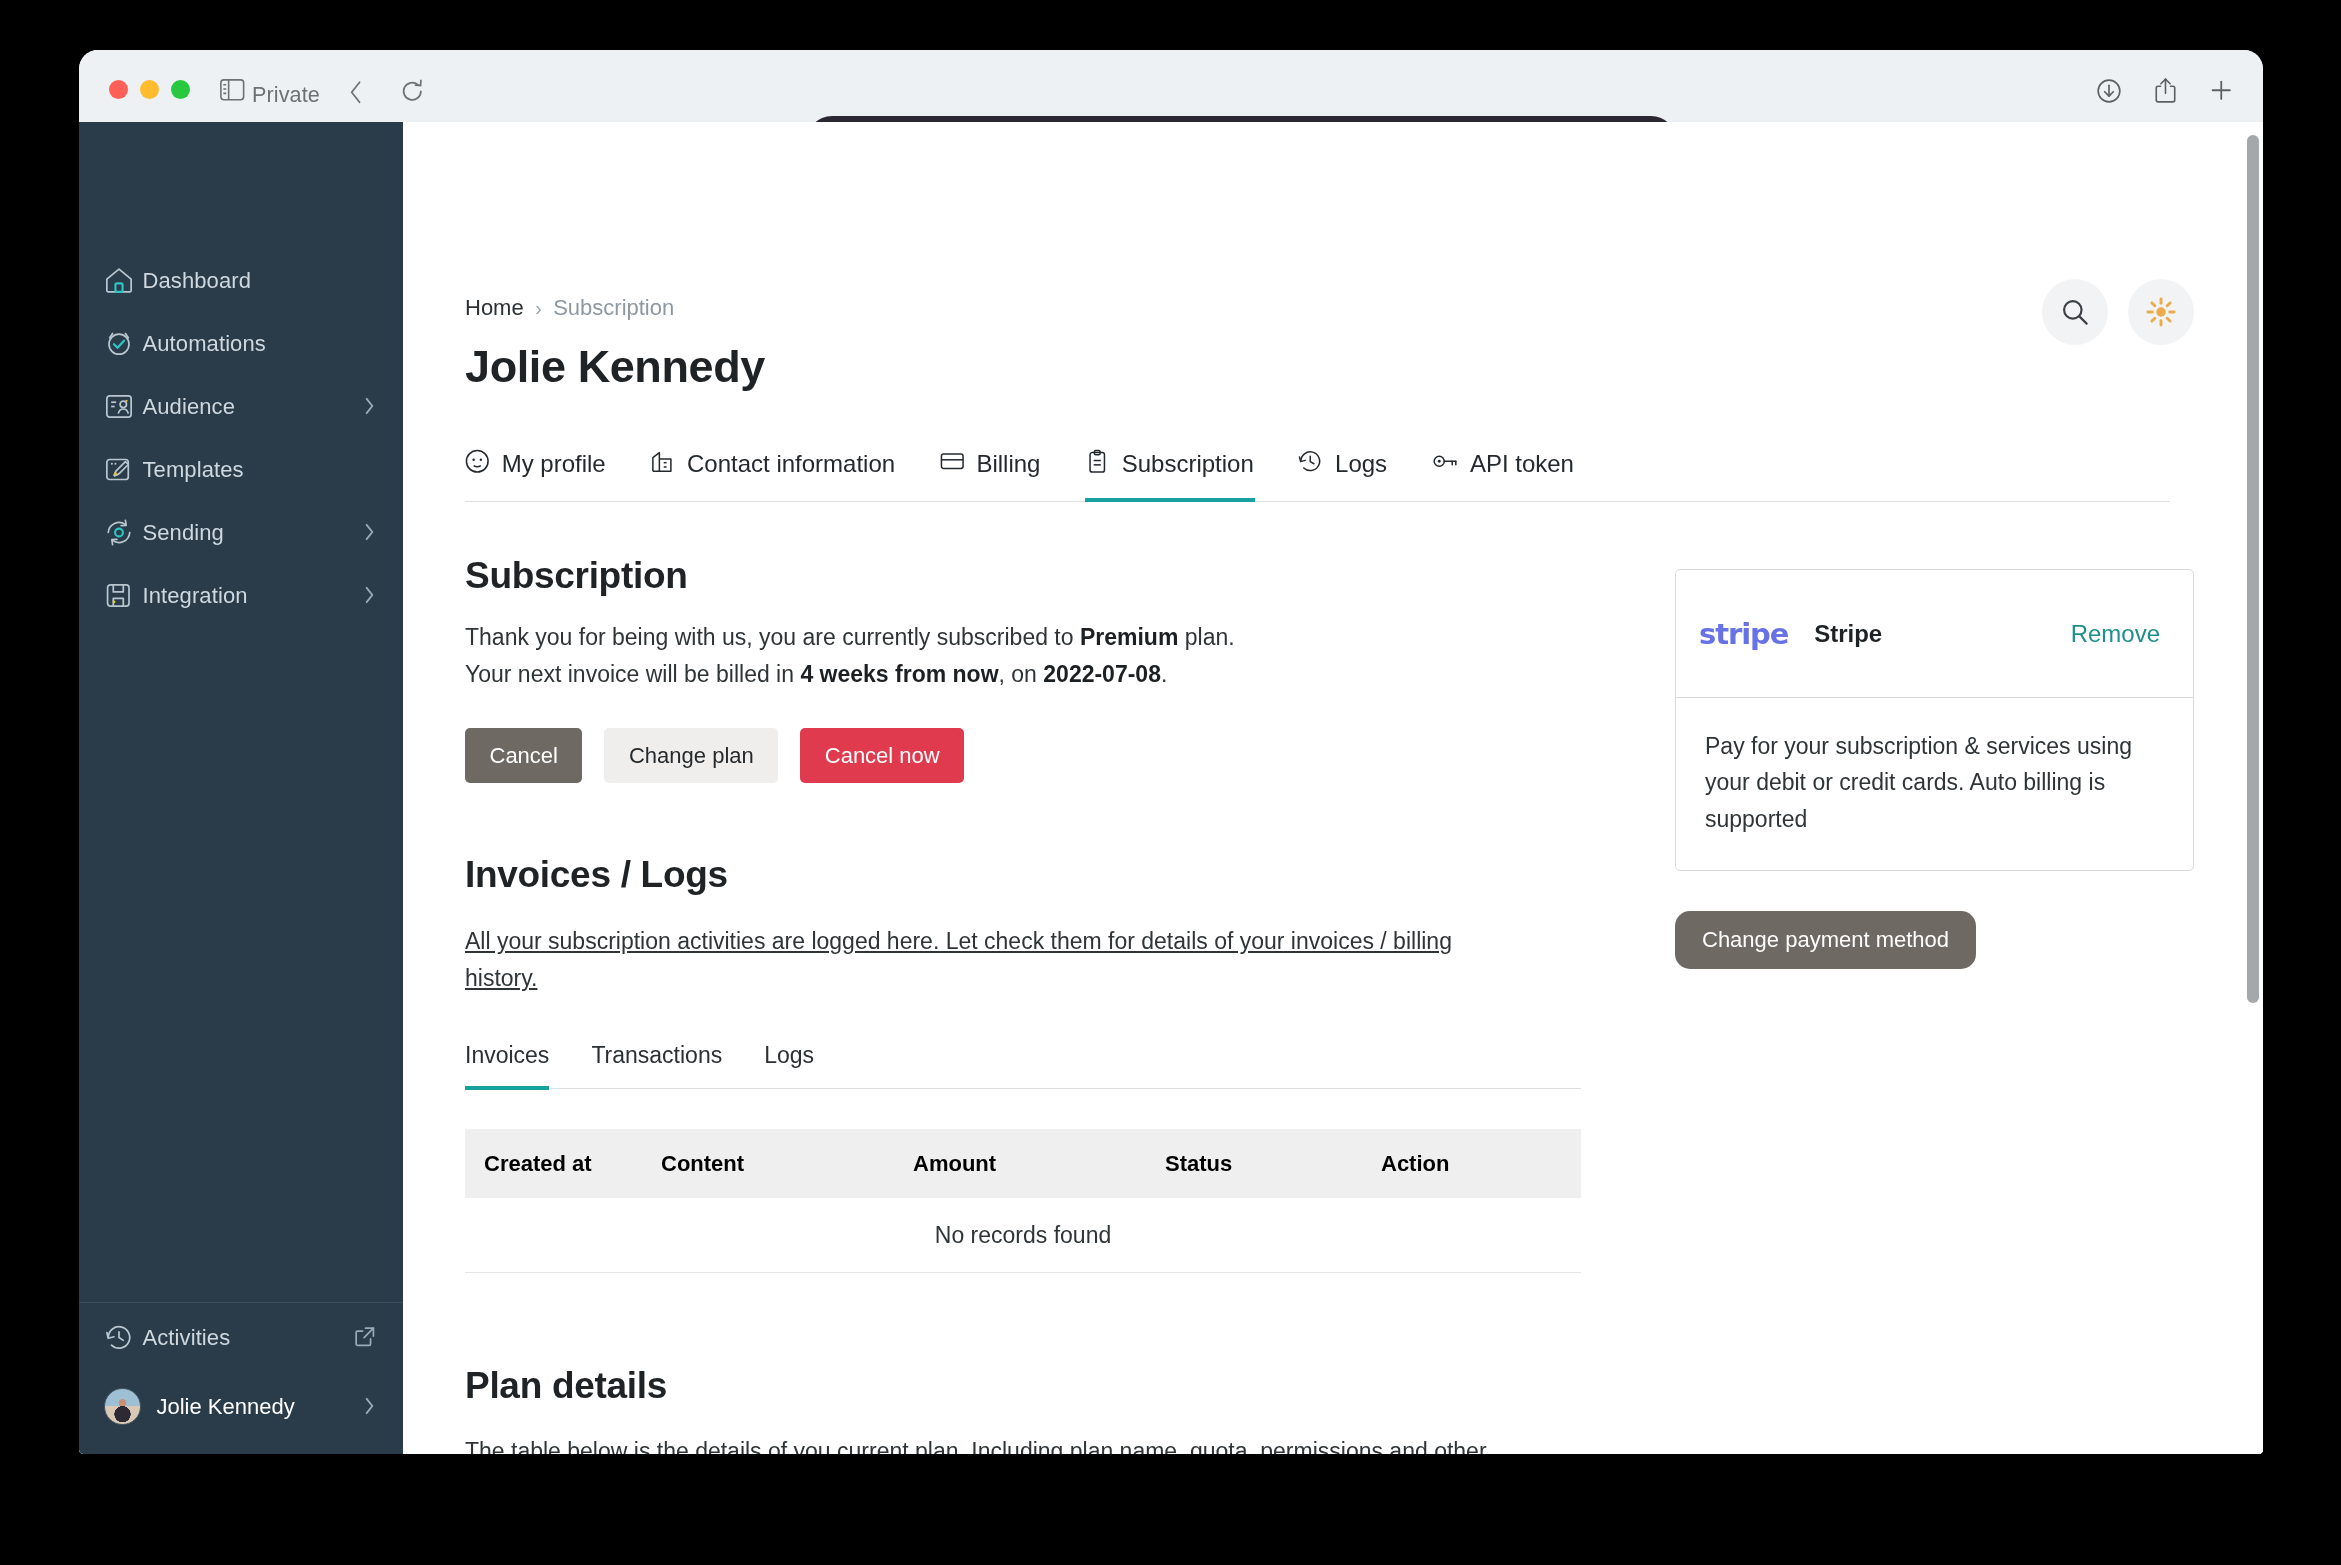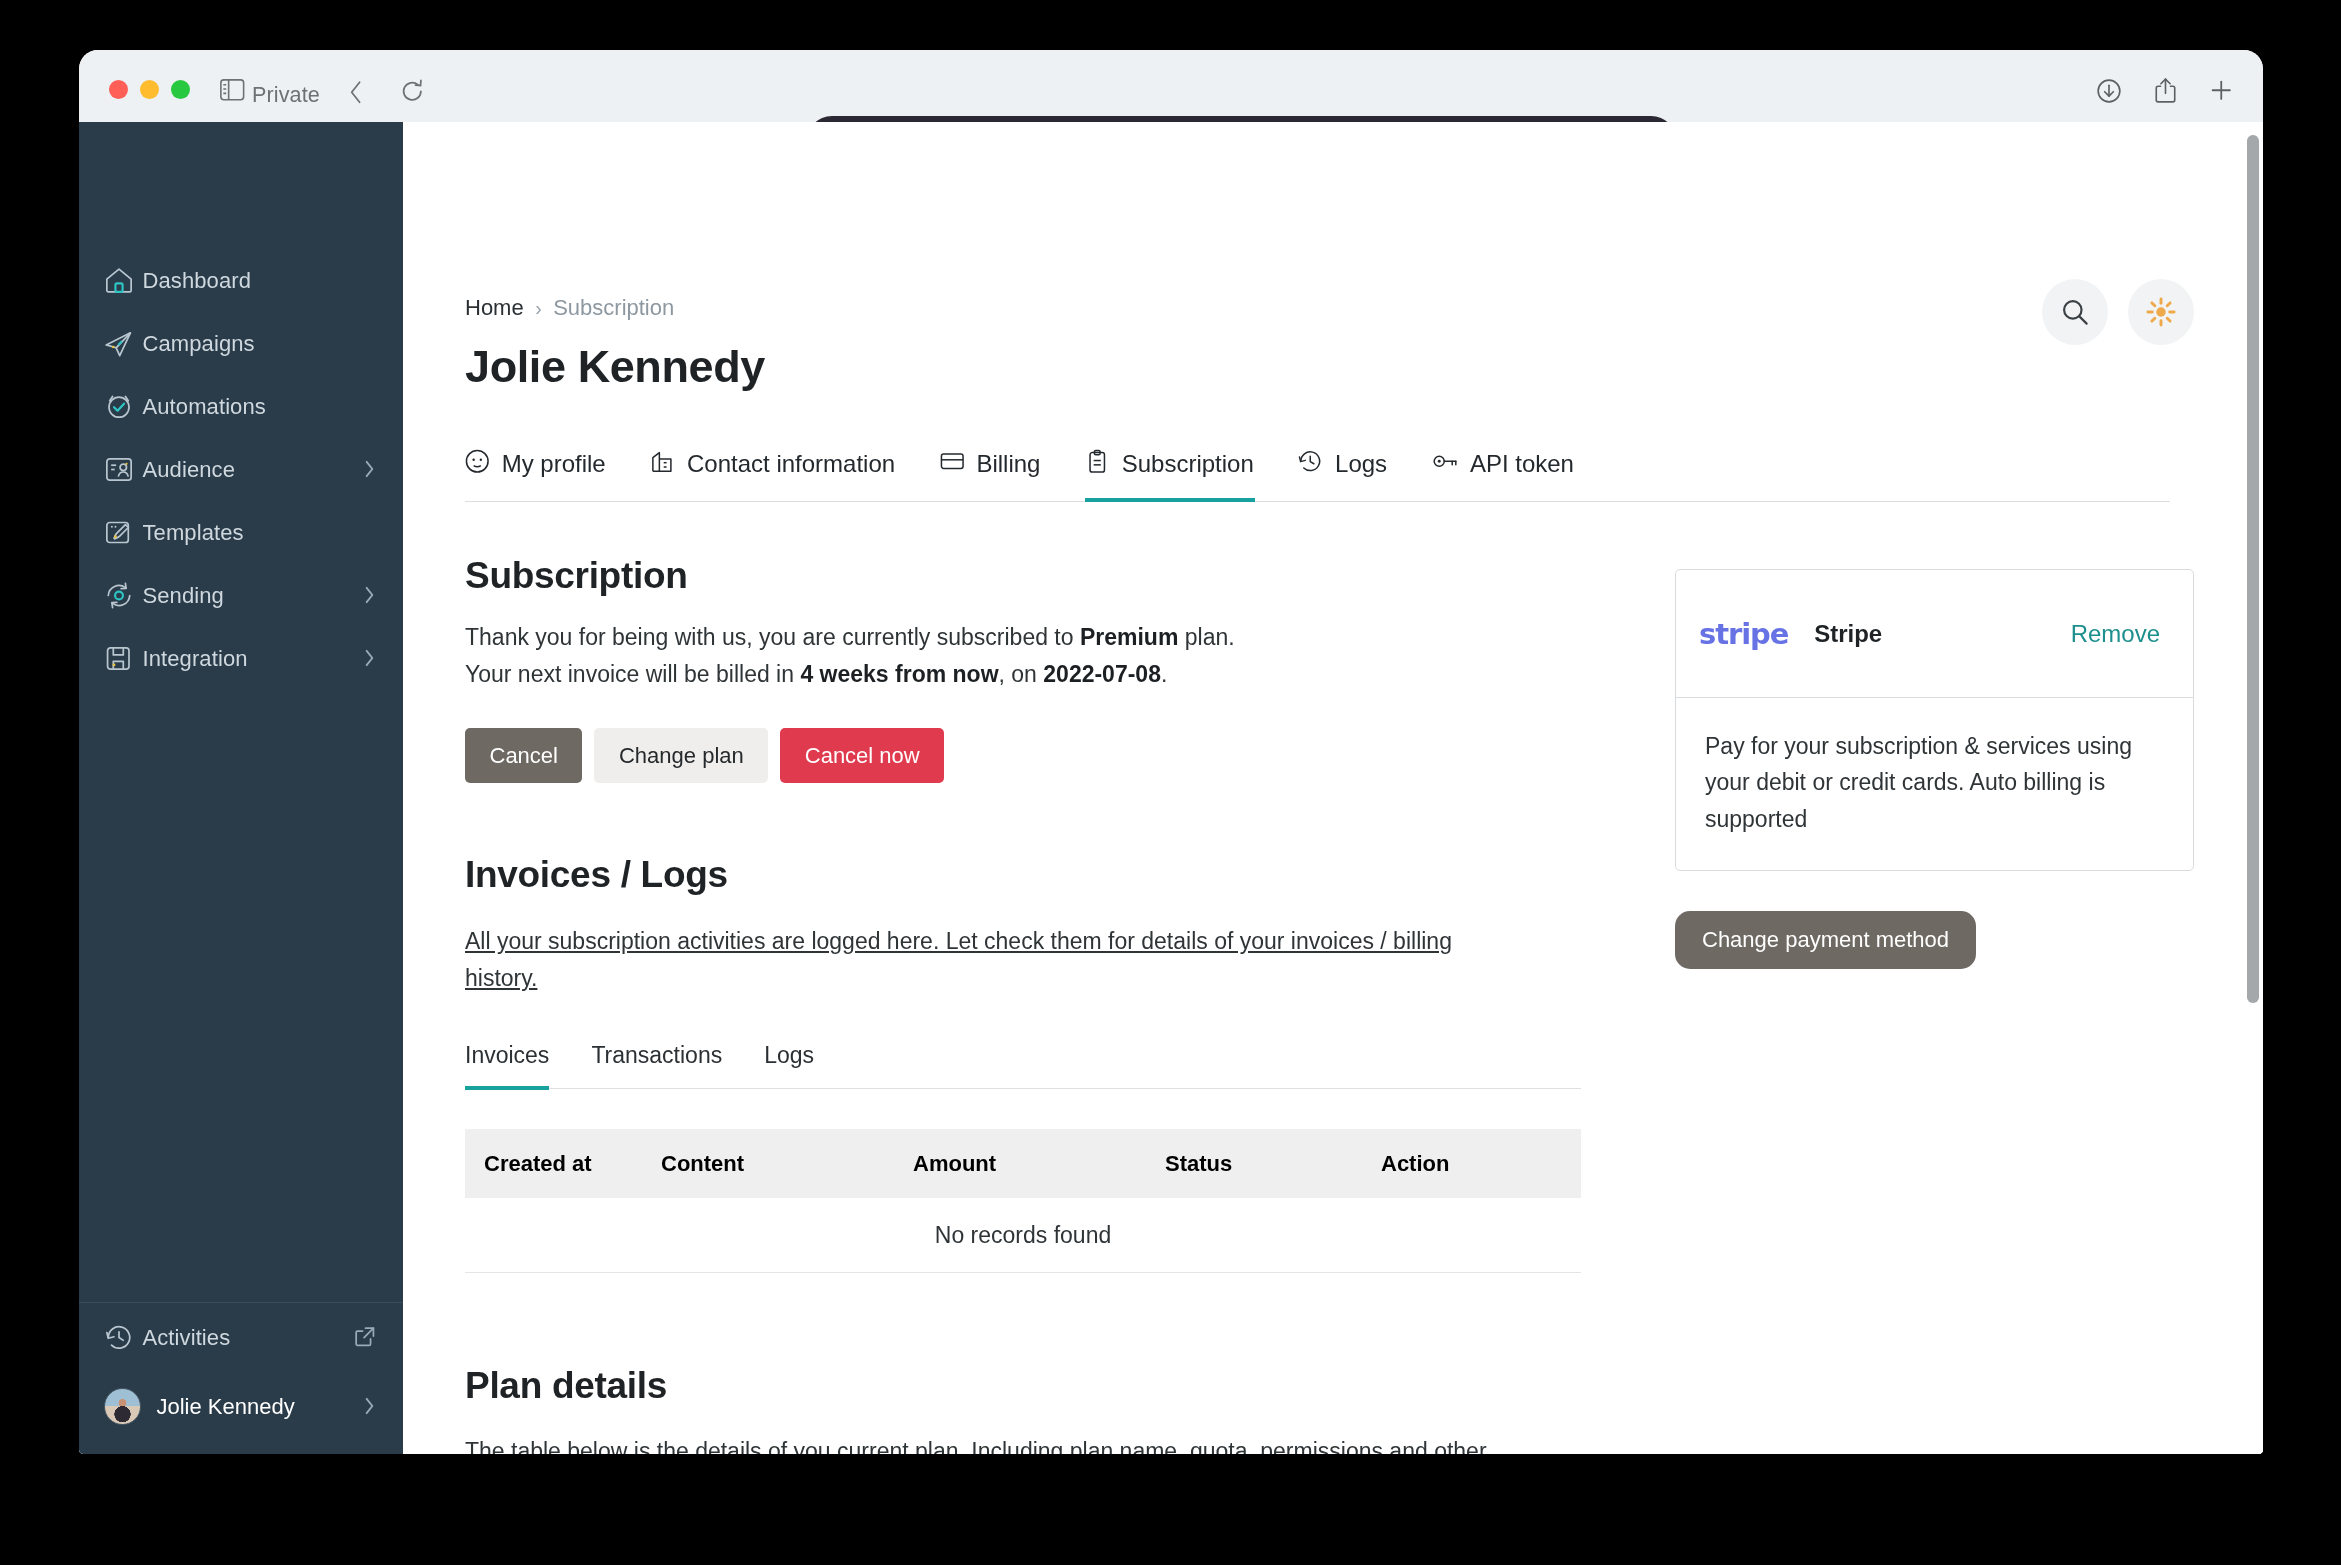--- a/index.html
+++ b/index.html
@@ -208,21 +208,21 @@
     font-size: 37px; font-weight: bold; color: #1f2326;
     letter-spacing: -0.3px;
   }
   #sec-subscription { margin-top: 53px; }
   p.body {
     font-size: 23px; color: #2f3437; line-height: 1.62;
   }
   #sub-desc { margin-top: 21.6px; }
   #sub-desc b { font-weight: bold; color: #1c2023; }
 
-  #sub-buttons { margin-top: 35px; display: flex; gap: 12px; }
+  #sub-buttons { margin-top: 35px; display: flex; gap: 22px; }
   .btn {
     font-size: 22px; border: none; cursor: pointer;
     padding: 14.4px 24.5px; border-radius: 5px;
     font-family: "Liberation Sans", sans-serif;
   }
   #btn-cancel { background: #6e6963; color: #fff; }
   #btn-changeplan { background: #efeeec; color: #25292c; }
   #btn-cancelnow { background: #e03a4e; color: #fff; }
 
   #sec-invoices { margin-top: 71px; }
@@ -395,31 +395,20 @@
           <div class="nav-item">
             <span class="nav-ico">
               <svg width="30" height="29" viewBox="0 0 42 40" fill="none" stroke="#b9c6cf" stroke-width="2.4" stroke-linejoin="round">
                 <path d="M4 18 21 4l17 14v16a2 2 0 0 1-2 2H6a2 2 0 0 1-2-2z"></path>
                 <rect x="16" y="24" width="10" height="12" rx="2" fill="none" stroke="#2ec4c4" stroke-width="3"></rect>
               </svg>
             </span>
             <span class="nav-label">Dashboard</span>
           </div>
 
-          <div class="nav-item">
-            <span class="nav-ico">
-              <svg width="30" height="29" viewBox="0 0 42 40" fill="none" stroke="#b9c6cf" stroke-width="2.4" stroke-linejoin="round">
-                <path d="M3 22 37 5 22 37l-5-11z"></path>
-                <line x1="17" y1="26" x2="37" y2="5"></line>
-                <circle cx="13" cy="25" r="1.8" fill="#e8c23c" stroke="none"></circle>
-                <line x1="20" y1="22" x2="25" y2="17" stroke="#2ec4c4" stroke-width="3"></line>
-              </svg>
-            </span>
-            <span class="nav-label">Campaigns</span>
-          </div>
 
           <div class="nav-item">
             <span class="nav-ico">
               <svg width="30" height="29" viewBox="0 0 42 40" fill="none" stroke="#b9c6cf" stroke-width="2.4" stroke-linecap="round" stroke-linejoin="round">
                 <circle cx="21" cy="21" r="14"></circle>
                 <path d="M8 12 12 6M34 12 30 6"></path>
                 <polyline points="14,21 19,26 28,16" stroke="#2ec4c4" stroke-width="3.2"></polyline>
               </svg>
             </span>
             <span class="nav-label">Automations</span>

